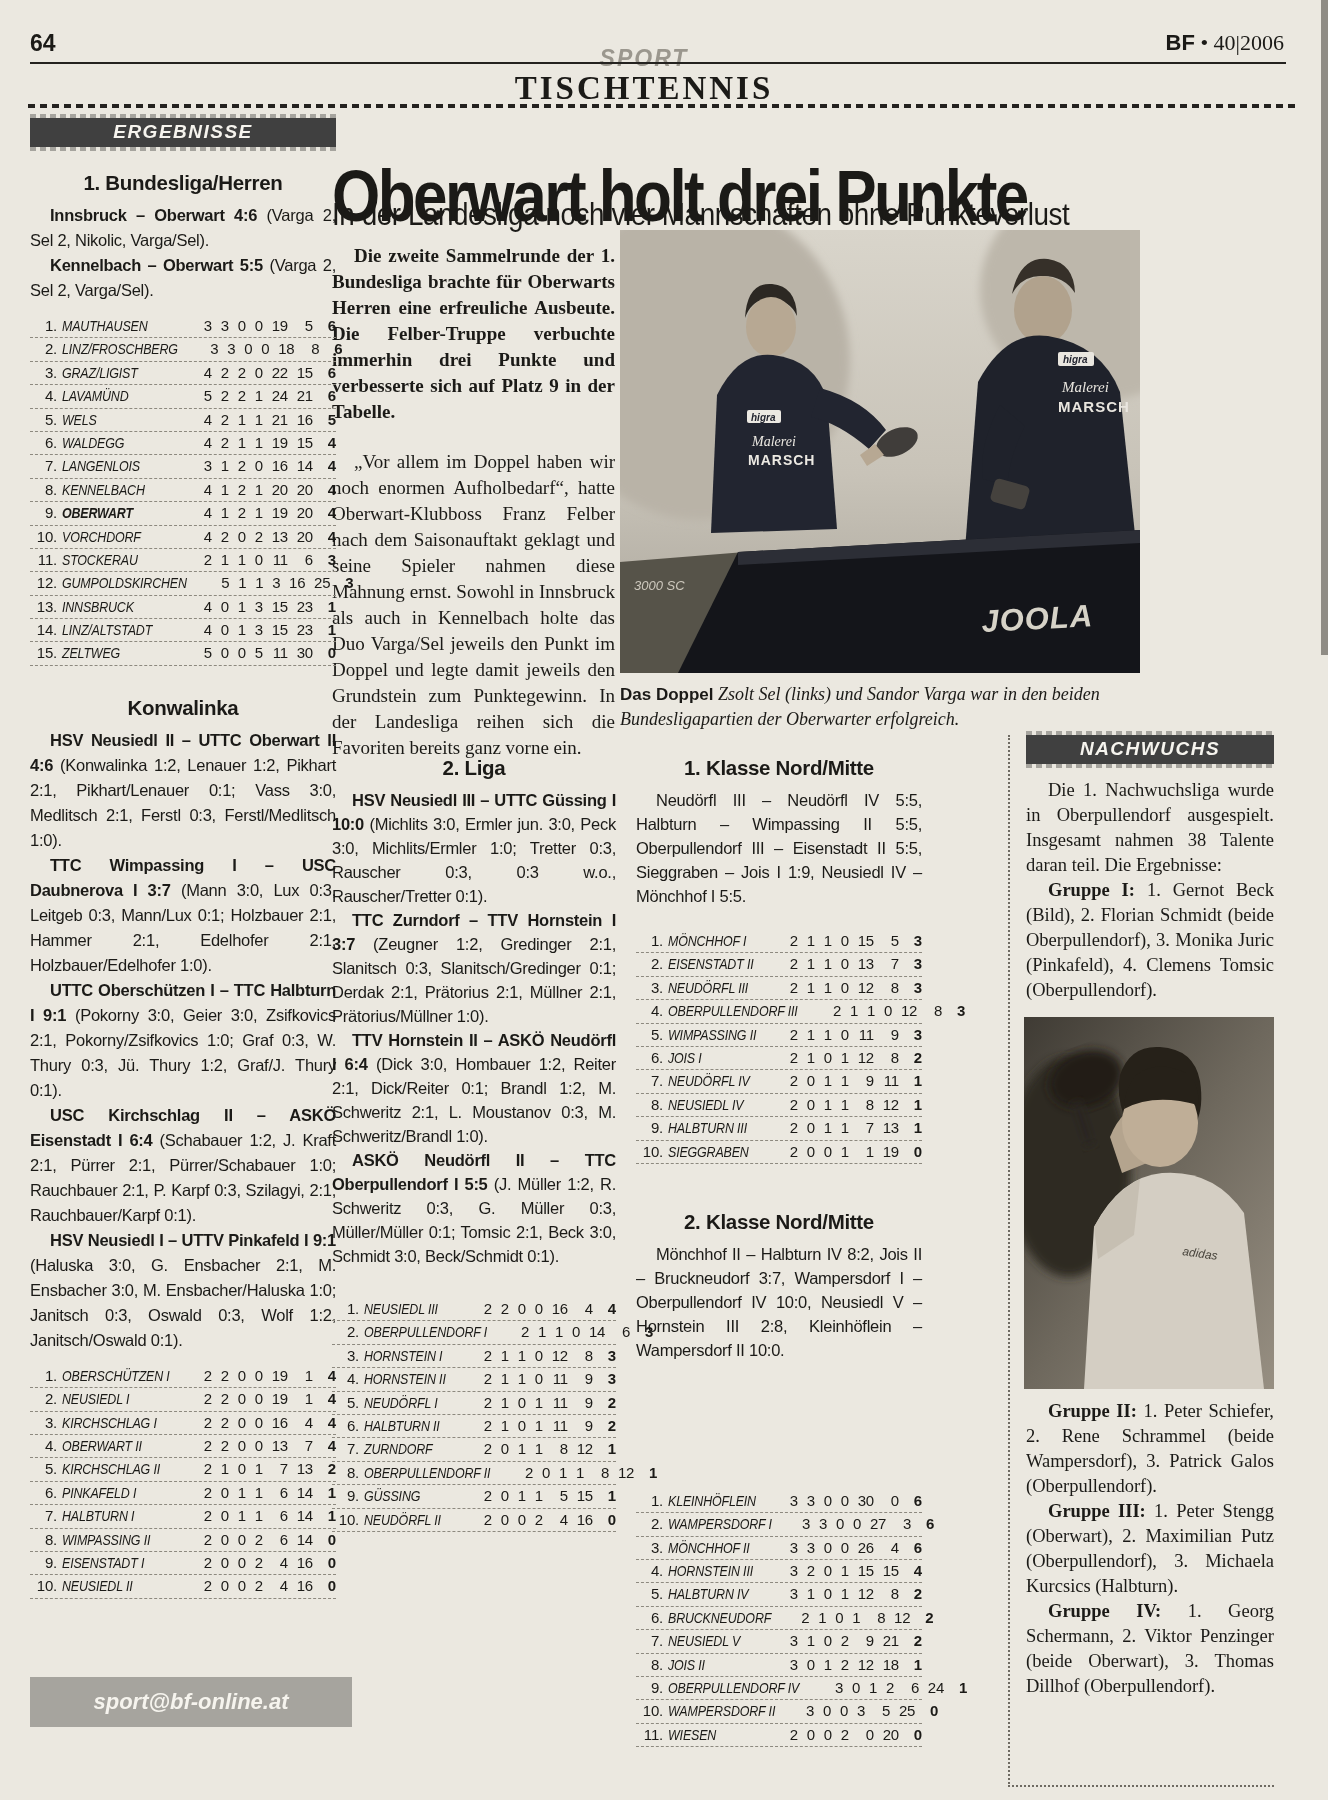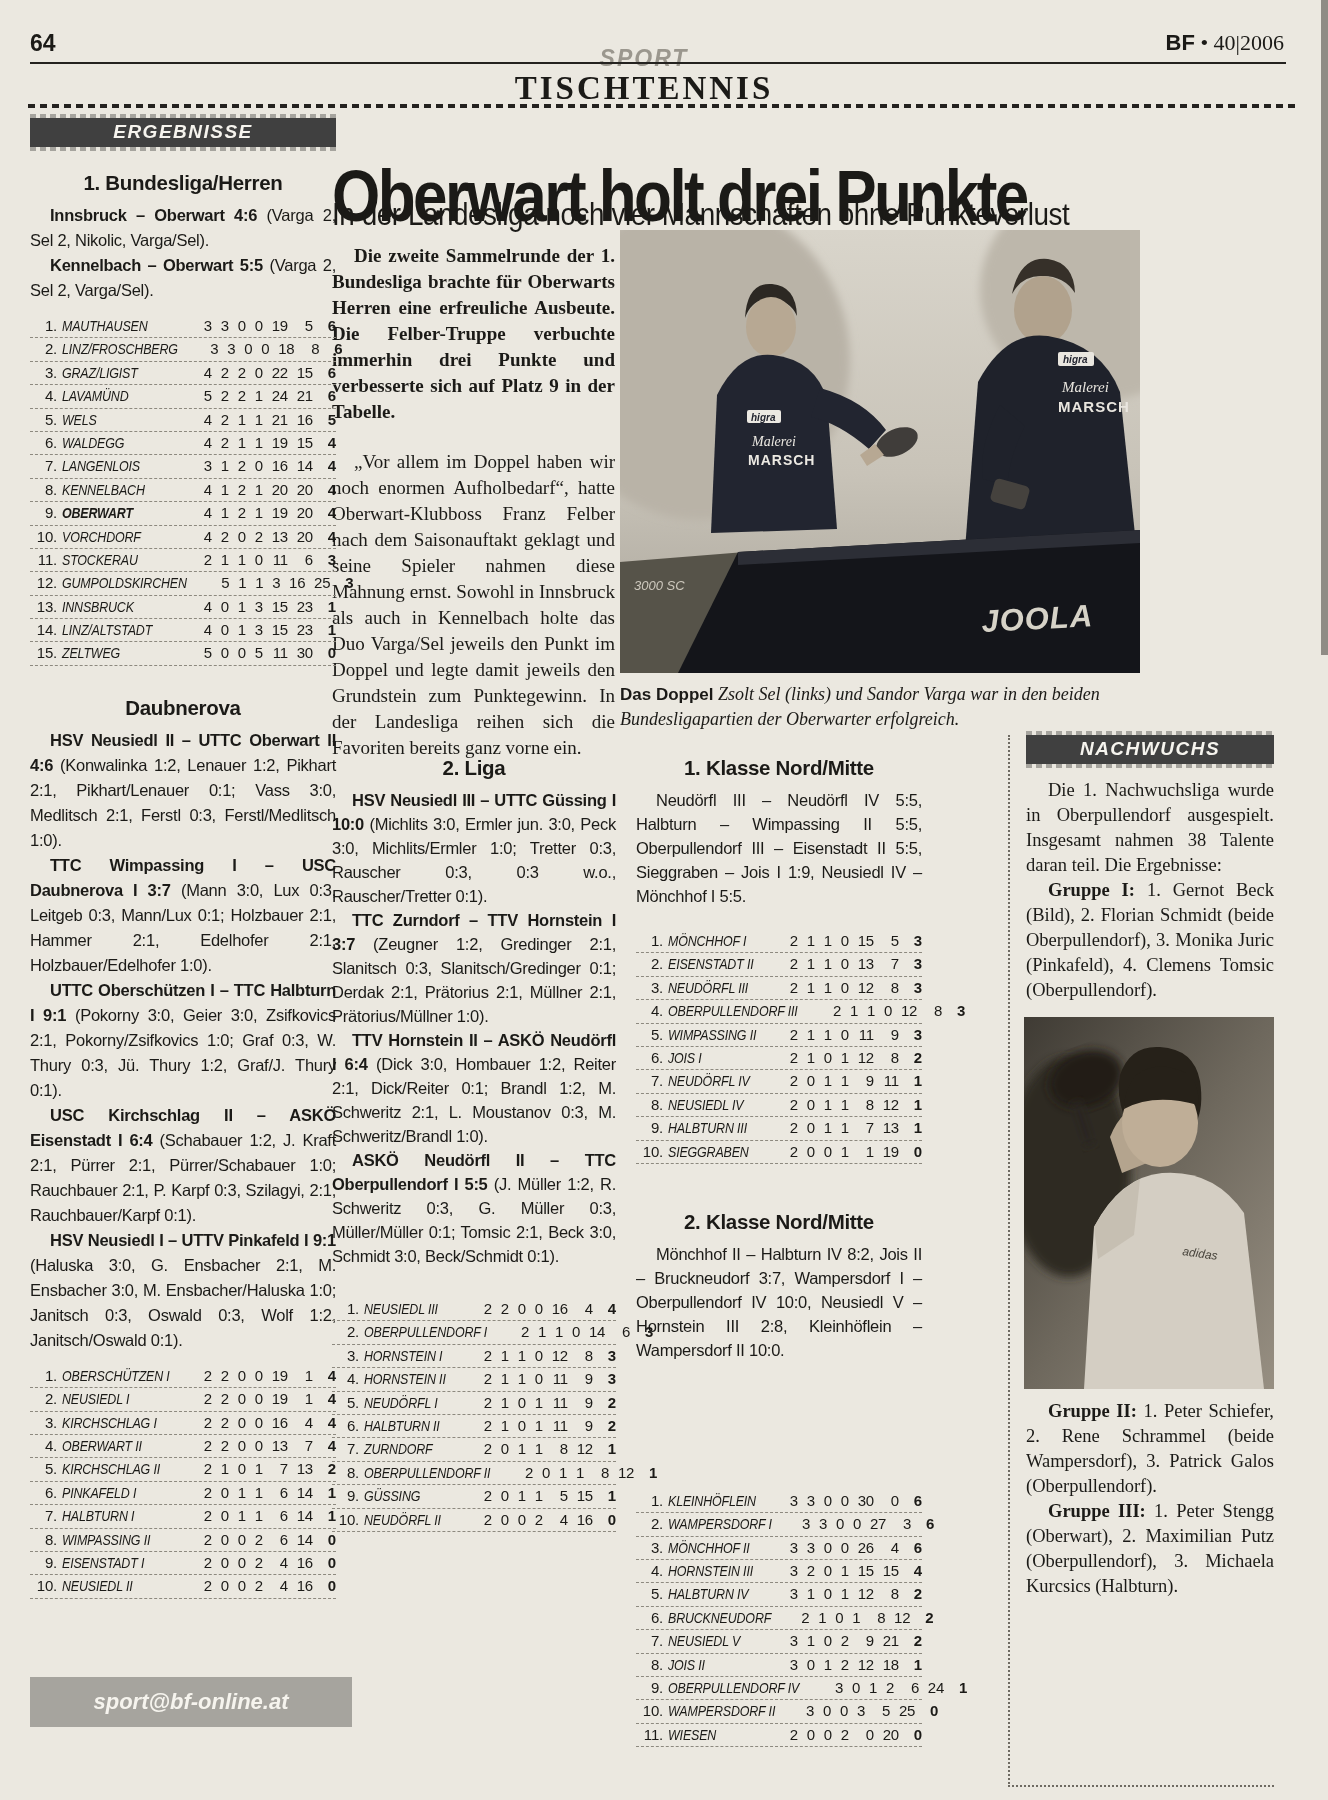--- a/index.html
+++ b/index.html
@@ -318,21 +318,21 @@
         <span class="tm"><i class="tmx">ZELTWEG</i></span>
         <span class="n">5</span>
         <span class="n">0</span>
         <span class="n">0</span>
         <span class="n">5</span>
         <span class="n w2">11</span>
         <span class="n w2">30</span>
         <span class="pts">0</span>
       </div>
       </div>
-    <h2 class="col-head" style="margin-top:30px">Daubnerova</h2>
+    <h2 class="col-head" style="margin-top:30px">Konwalinka</h2>
     <div>
         <p class="report"><b>HSV Neusiedl II – UTTC Oberwart II 4:6</b><span> (Konwalinka 1:2, Lenauer 1:2, Pikhart 2:1, Pikhart/Lenauer 0:1; Vass 3:0, Medlitsch 2:1, Ferstl 0:3, Ferstl/Medlitsch 1:0).</span></p>
         <p class="report"><b>TTC Wimpassing I – USC Daubnerova I 3:7</b><span> (Mann 3:0, Lux 0:3, Leitgeb 0:3, Mann/Lux 0:1; Holzbauer 2:1, Hammer 2:1, Edelhofer 2:1, Holzbauer/Edelhofer 1:0).</span></p>
         <p class="report"><b>UTTC Oberschützen I – TTC Halbturn I 9:1</b><span> (Pokorny 3:0, Geier 3:0, Zsifkovics 2:1, Pokorny/Zsifkovics 1:0; Graf 0:3, W. Thury 0:3, Jü. Thury 1:2, Graf/J. Thury 0:1).</span></p>
         <p class="report"><b>USC Kirchschlag II – ASKÖ Eisenstadt I 6:4</b><span> (Schabauer 1:2, J. Kraft 2:1, Pürrer 2:1, Pürrer/Schabauer 1:0; Rauchbauer 2:1, P. Karpf 0:3, Szilagyi, 2:1, Rauchbauer/Karpf 0:1).</span></p>
         <p class="report"><b>HSV Neusiedl I – UTTV Pinkafeld I 9:1</b><span> (Haluska 3:0, G. Ensbacher 2:1, M. Ensbacher 3:0, M. Ensbacher/Haluska 1:0; Janitsch 0:3, Oswald 0:3, Wolf 1:2, Janitsch/Oswald 0:1).</span></p>
       </div>
     <div class="standings">
         <div class="srow">
         <span class="rk">1.</span>
@@ -837,16 +837,17 @@
       <path d="M96 58 q10-30 40-28 q34 2 40 34 q4 26-4 42 q-34-12-72-6 q-8-24-4-42" fill="#262119"></path>
       <ellipse cx="136" cy="106" rx="38" ry="44" fill="#bfae97"></ellipse>
       <path d="M100 92 q30-16 74-4 q2-22-12-32 q-28-14-50 2 q-12 14-12 34" fill="#262119"></path>
       <path d="M70 210 q26-50 68-54 q52-4 82 40 l20 176 l-180 0 z" fill="#d4cec3"></path>
       <path d="M70 210 q20-36 46-48 l-6 56 l-36 24 z" fill="#c6bfb2"></path>
       <text x="158" y="238" font-size="12" font-style="italic" fill="#4a463e" transform="rotate(8 158 238)">adidas</text>
     </svg>
     <div id="groups-rest">
         <p class="nw-group"><b>Gruppe II:</b><span> 1. Peter Schiefer, 2. Rene Schrammel (beide Wampersdorf), 3. Patrick Galos (Oberpullendorf).</span></p>
         <p class="nw-group"><b>Gruppe III:</b><span> 1. Peter Stengg (Oberwart), 2. Maximilian Putz (Oberpullendorf), 3. Michaela Kurcsics (Halbturn).</span></p>
+        <p class="nw-group"><b>Gruppe IV:</b><span> 1. Georg Schermann, 2. Viktor Penzinger (beide Oberwart), 3. Thomas Dillhof (Oberpullendorf).</span></p>
       </div>
   </div>
 
 </div>
 
 </body></html>

